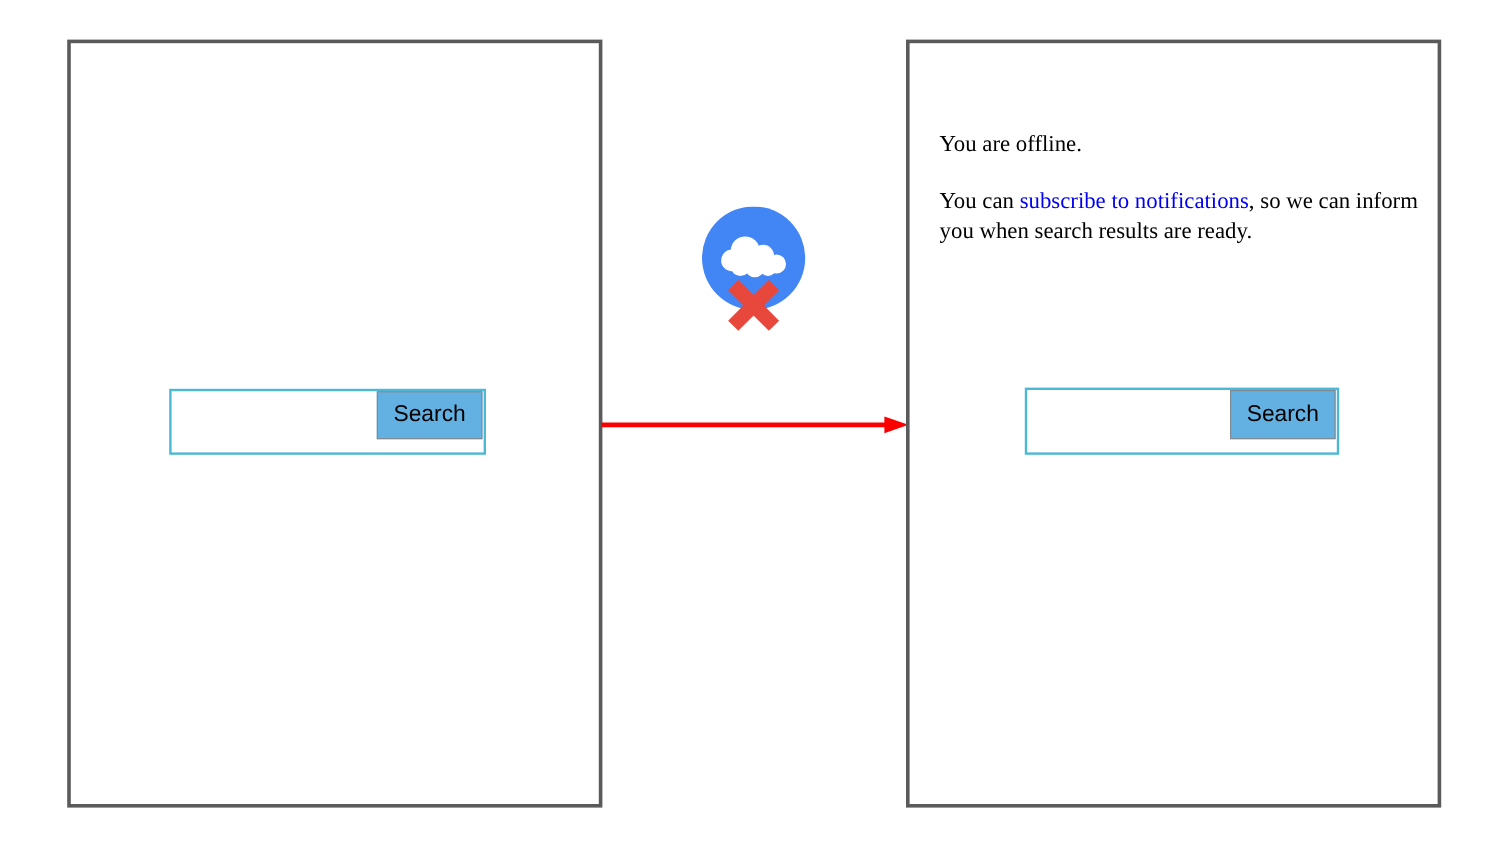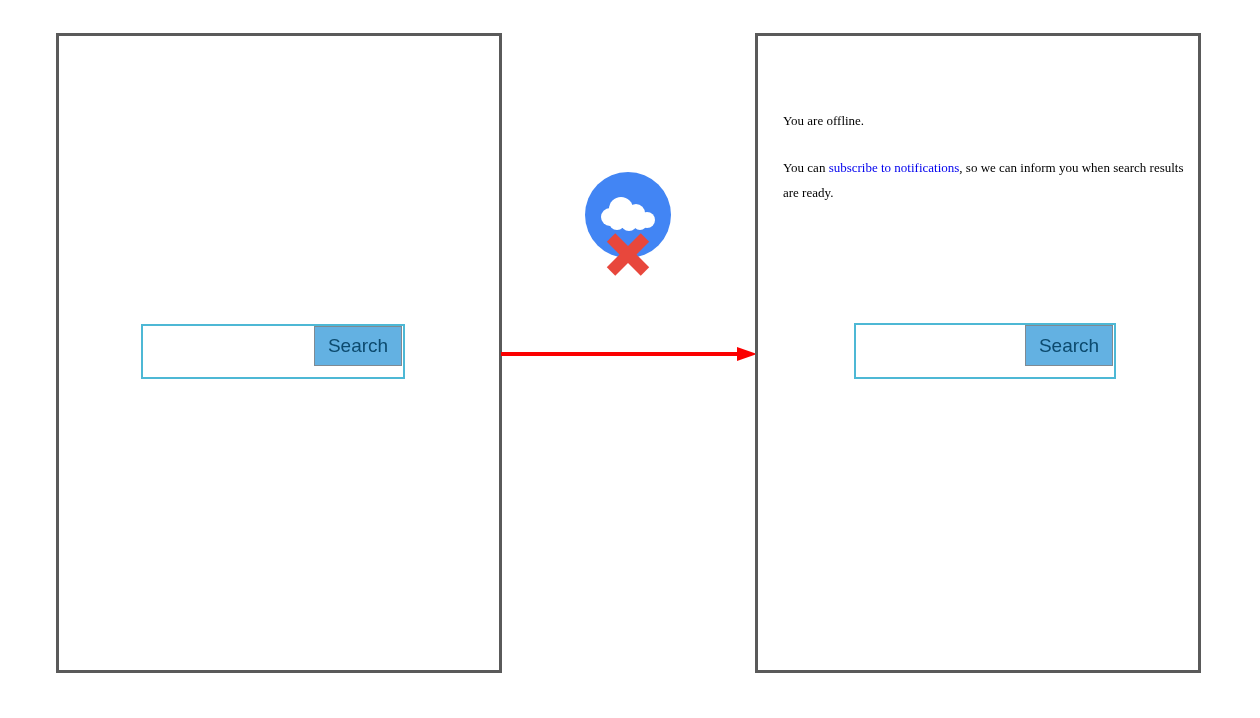--- a/index.html
+++ b/index.html
@@ -40,27 +40,27 @@
     position:absolute; left:0; top:0; bottom:0; right:90px;
     border:none; outline:none;
     font:19px "Liberation Sans", sans-serif;
     padding:0 6px; background:transparent;
   }
   .search-button {
     position:absolute; top:0; right:1px; bottom:11px; width:88px;
     background:var(--search-button-bg);
     border:1px solid var(--search-button-border);
     font:19px "Liberation Sans", sans-serif;
-    color:#0c4a6e; cursor:pointer;
+    color:#000000; cursor:pointer;
   }
 
   .message {
     position:absolute; left:25px; top:72px; width:405px;
     font-family:"Liberation Serif", serif;
-    font-size:13px; line-height:25px; color:#000;
+    font-size:19px; line-height:25px; color:#000;
   }
   .message p { margin:0 0 22px 0; }
   .message a { color:var(--link-blue); cursor:pointer; }
 
   .flow-arrow { position:absolute; left:501px; top:346px; }
   .flow-arrow line    { stroke:var(--arrow-red); stroke-width:4; }
   .flow-arrow polygon { fill:var(--arrow-red); }
 
   .offline-icon { position:absolute; left:583px; top:172px; }
   .offline-icon .circle { fill:var(--offline-circle-blue); }

